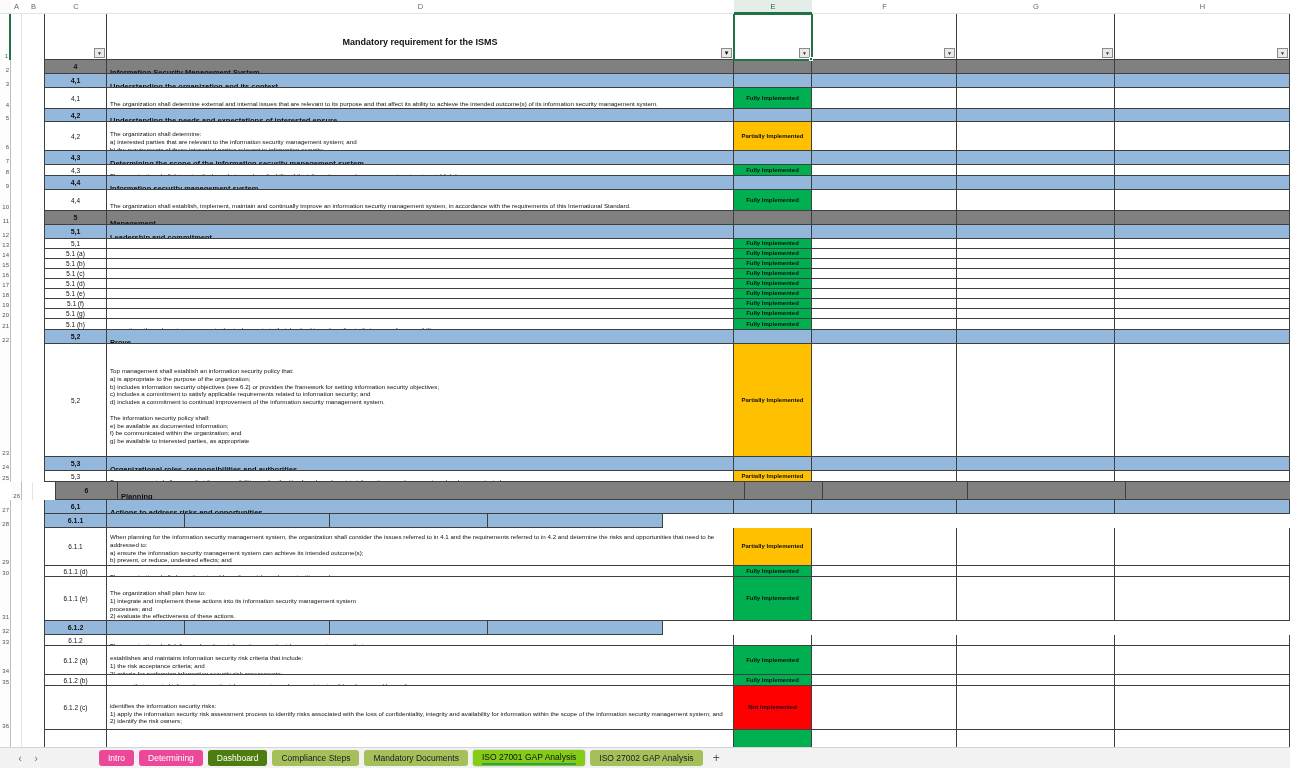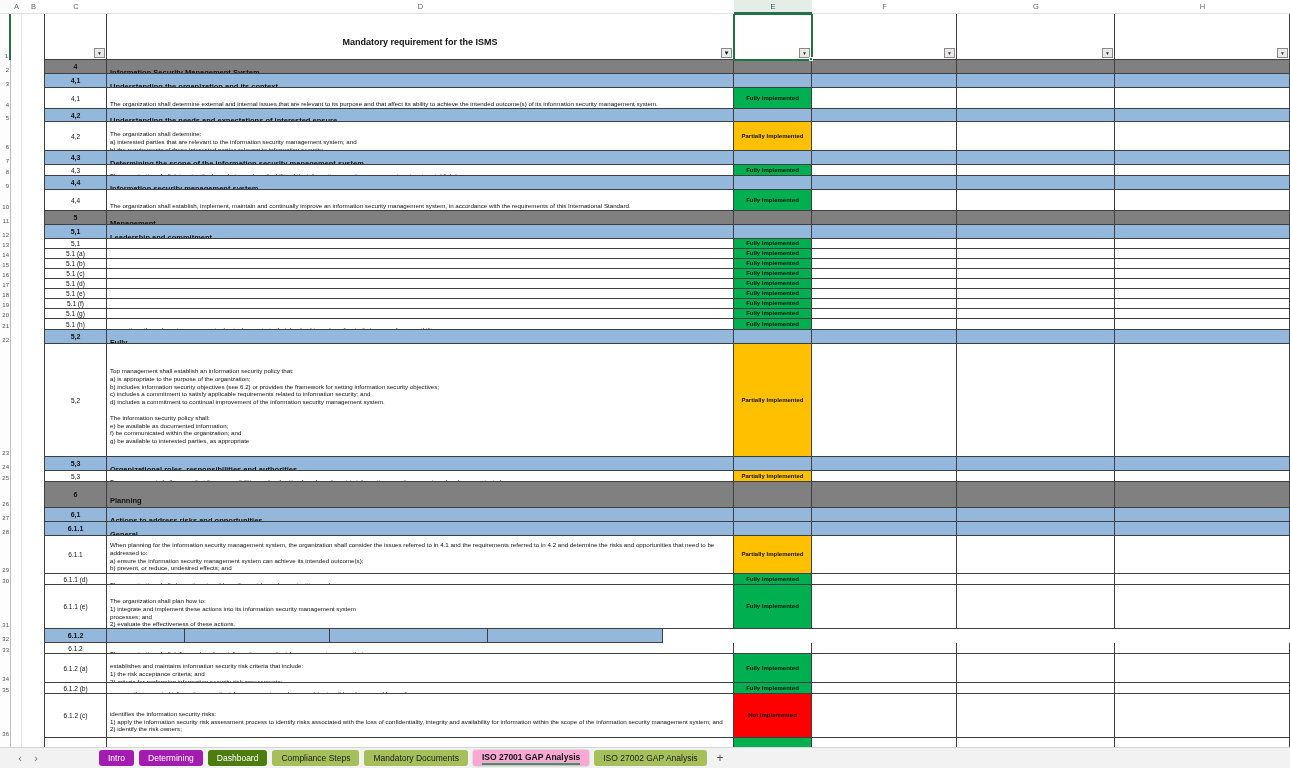--- a/index.html
+++ b/index.html
@@ -57,24 +57,24 @@
   .selhandle { position:absolute; right:-2px; bottom:-2px; width:4px; height:4px;
     background:#217346; border:1px solid #fff; z-index:5; }
 
   
   #tabbar { position:absolute; left:0; bottom:0; width:1290px; height:21px; background:#F2F2F2;
     border-top:1px solid #D5D5D5; display:flex; align-items:center; z-index:10; padding-left:12px; }
   .chev { color:#777; font-size:11px; width:16px; text-align:center; cursor:pointer; }
   #tabs { display:flex; align-items:center; gap:5px; margin-left:55px; }
   .tab { height:16px; padding:0 9px; display:flex; align-items:center; border-radius:3px;
     font-size:8.5px; white-space:nowrap; cursor:pointer; }
-  .tab.dark  { background:#a21caf; color:#fff; }
+  .tab.dark  { background:#ec4899; color:#fff; }
   .tab.blue  { background:#4d7c0f; color:#fff; }
   .tab.green { background:#A5BF5B; color:#1B1B1B; }
-  .tab.active{ background:#f9a8d4; color:#111; font-weight:bold; box-shadow:0 0 2px rgba(0,0,0,.3); }
+  .tab.active{ background:#84cc16; color:#111; font-weight:normal; box-shadow:0 0 2px rgba(0,0,0,.3); }
   .tab.active .lbl { border-bottom:2px solid #2E9E5B; padding-bottom:1px; }
   .addtab { color:#555; font-size:12px; margin-left:10px; cursor:pointer; }
 </style>
 </head>
 <body>
 
 <div id="app">
   <div id="colstrip">
     <div id="corner"></div>
   <div class="collabel" style="left: 11px; width: 11px;">A</div>
@@ -383,21 +383,21 @@
           <div class="cell cf"></div>
           <div class="cell cg"></div>
           <div class="cell ch"></div>
         </div>
         <div class="row section" style="height: 14px;">
           <div class="gut">22</div>
           <div class="ca"></div>
           <div class="cb"></div>
           <div class="cell cc">5,2</div>
           <div class="cell cd">
-            <span>Fully</span>
+            <span>Prove</span>
           </div>
           <div class="cell ce"></div>
           <div class="cell cf"></div>
           <div class="cell cg"></div>
           <div class="cell ch"></div>
         </div>
         <div class="row req" style="height: 113px;">
           <div class="gut">23</div>
           <div class="ca"></div>
           <div class="cb"></div>
@@ -438,21 +438,21 @@
           <div class="cb"></div>
           <div class="cell cc">5,3</div>
           <div class="cell cd">
             <span>Top management shall ensure that the responsibilities and authorities for roles relevant to information security are assigned and communicated.</span>
           </div>
           <div class="cell ce" style="background: rgb(255, 192, 0);">Partially Implemented</div>
           <div class="cell cf"></div>
           <div class="cell cg"></div>
           <div class="cell ch"></div>
         </div>
-        <div class="row chapter" style="height: 26px;">
+        <div class="row chapter" style="height: 18px; padding-left: 11px;">
           <div class="gut">26</div>
           <div class="ca"></div>
           <div class="cb"></div>
           <div class="cell cc">6</div>
           <div class="cell cd">
             <span>Planning</span>
           </div>
           <div class="cell ce"></div>
           <div class="cell cf"></div>
           <div class="cell cg"></div>
@@ -469,23 +469,20 @@
           <div class="cell ce"></div>
           <div class="cell cf"></div>
           <div class="cell cg"></div>
           <div class="cell ch"></div>
         </div>
         <div class="row section" style="height: 14px;">
           <div class="gut">28</div>
           <div class="ca"></div>
           <div class="cb"></div>
           <div class="cell cc">6.1.1</div>
-          <div class="cell cd">
-            <span>General</span>
-          </div>
           <div class="cell ce"></div>
           <div class="cell cf"></div>
           <div class="cell cg"></div>
           <div class="cell ch"></div>
         </div>
         <div class="row req" style="height: 38px;">
           <div class="gut">29</div>
           <div class="ca"></div>
           <div class="cb"></div>
           <div class="cell cc">6.1.1</div>

